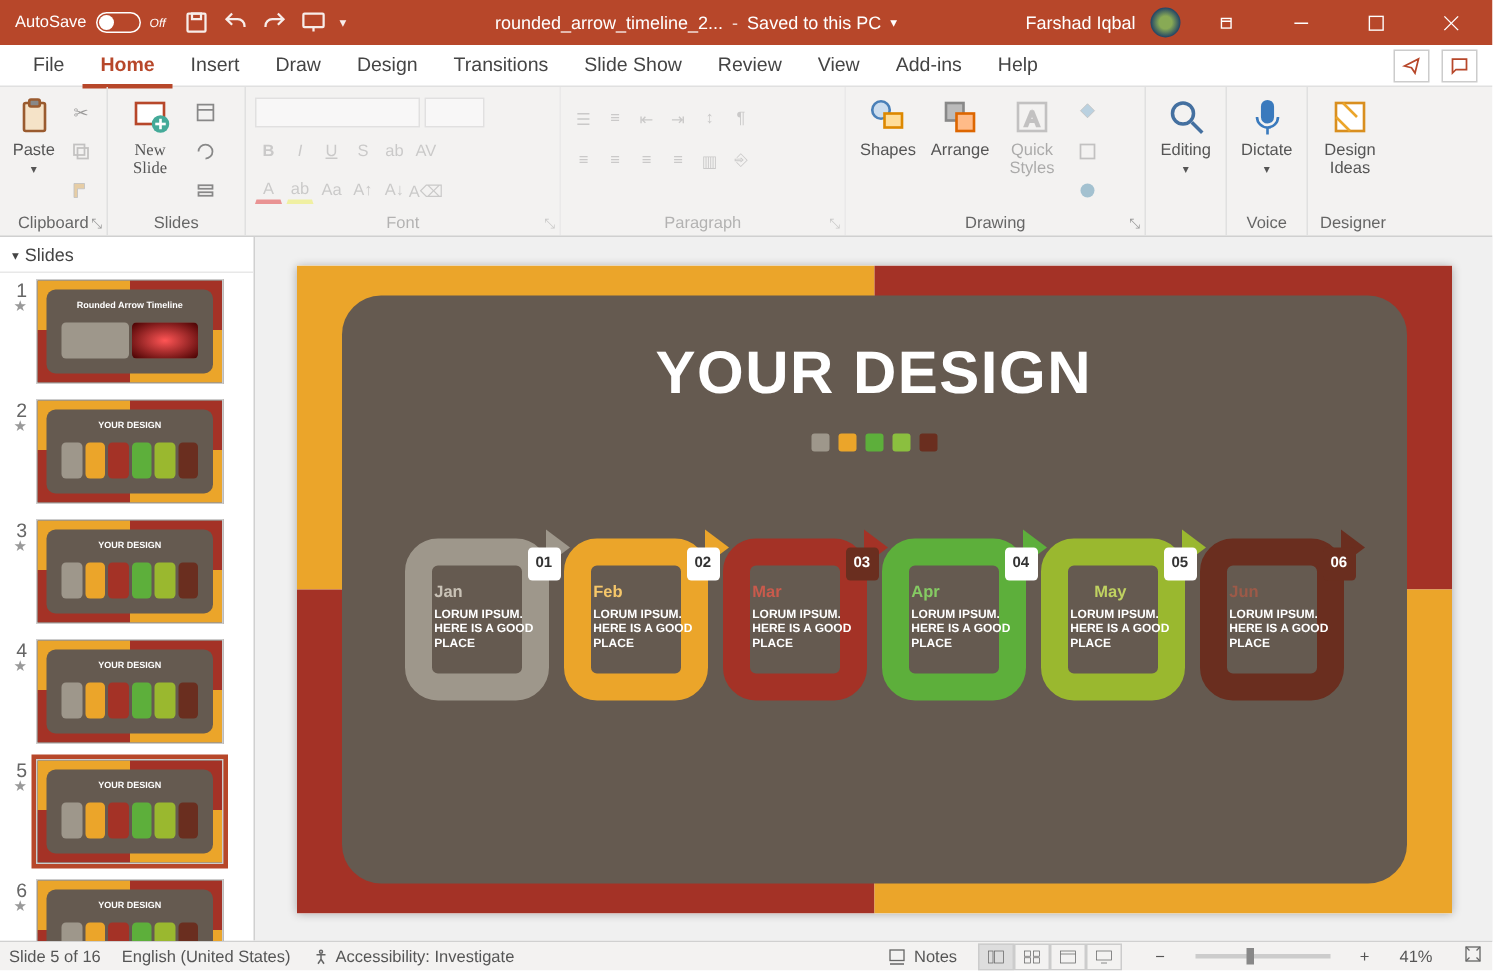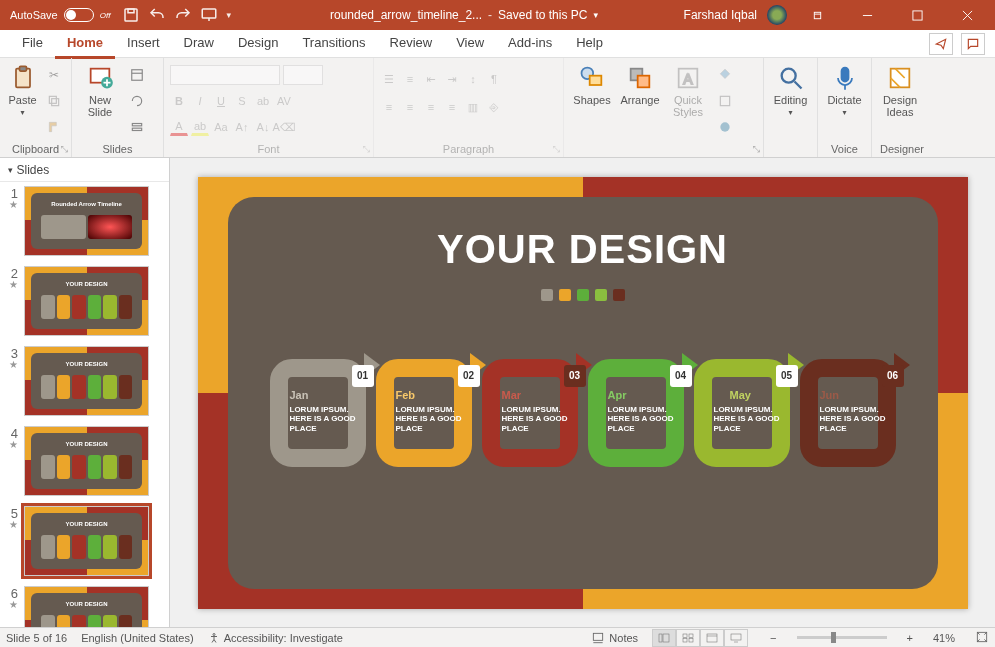--- a/index.html
+++ b/index.html
@@ -144,20 +144,21 @@
 </div>
 
 <div class="menubar">
   <div id="menu-tabs-container" style="display:flex;">
       <div class="menutab">File</div>
       <div class="menutab active">Home</div>
       <div class="menutab">Insert</div>
       <div class="menutab">Draw</div>
       <div class="menutab">Design</div>
       <div class="menutab">Transitions</div>
+      <div class="menutab">Slide Show</div>
       <div class="menutab">Review</div>
       <div class="menutab">View</div>
       <div class="menutab">Add-ins</div>
       <div class="menutab">Help</div>
     </div>
   <div class="menubar-right">
     <div class="box">
         <svg width="14" height="14" viewBox="0 0 24 24" fill="none" stroke="#b7472a" stroke-width="2">
           <path d="M4 12l16-8-4 16-4-6-8-2z"></path>
         </svg>
@@ -202,21 +203,21 @@
 
   <div class="ribbon-group" style="width:92px;">
     <div class="ribbon-body">
       <div class="bigbtn">
         <svg class="icon" viewBox="0 0 24 24" fill="#fff" stroke="#b7472a" stroke-width="1.5">
             <rect x="4" y="4" width="16" height="12"></rect>
             <circle cx="18" cy="16" r="5" fill="#4a9" stroke="none"></circle>
             <line x1="18" y1="13" x2="18" y2="19" stroke="#fff"></line>
             <line x1="15" y1="16" x2="21" y2="16" stroke="#fff"></line>
           </svg>
-        <span style="white-space:pre-line;text-align:center;">New
+        <span style="white-space:pre-line;text-align:center;font-family:Liberation Serif, serif;">New
 Slide</span>
       </div>
       <div class="smallcol">
         <span class="smallbtn">
             <svg width="14" height="14" viewBox="0 0 24 24" fill="none" stroke="#888" stroke-width="2">
               <rect x="3" y="3" width="18" height="18"></rect>
               <line x1="3" y1="9" x2="21" y2="9"></line>
             </svg>
           </span>
         <span class="smallbtn">
@@ -326,20 +327,21 @@
               <rect x="4" y="4" width="16" height="16"></rect>
             </svg>
           </span>
         <span class="smallbtn">
             <svg width="14" height="14" viewBox="0 0 24 24" fill="#48a" stroke="none">
               <circle cx="12" cy="12" r="8"></circle>
             </svg>
           </span>
       </div>
     </div>
+    <div class="ribbon-group-label">Drawing</div>
     <span class="launcher">⤡</span>
   </div>
 
   <div class="ribbon-group" style="width:54px;">
     <div class="ribbon-body">
       <div class="bigbtn">
         <svg class="icon" viewBox="0 0 24 24" fill="none" stroke="#4470a0" stroke-width="2">
             <circle cx="10" cy="10" r="6"></circle>
             <line x1="15" y1="15" x2="21" y2="21"></line>
           </svg>

